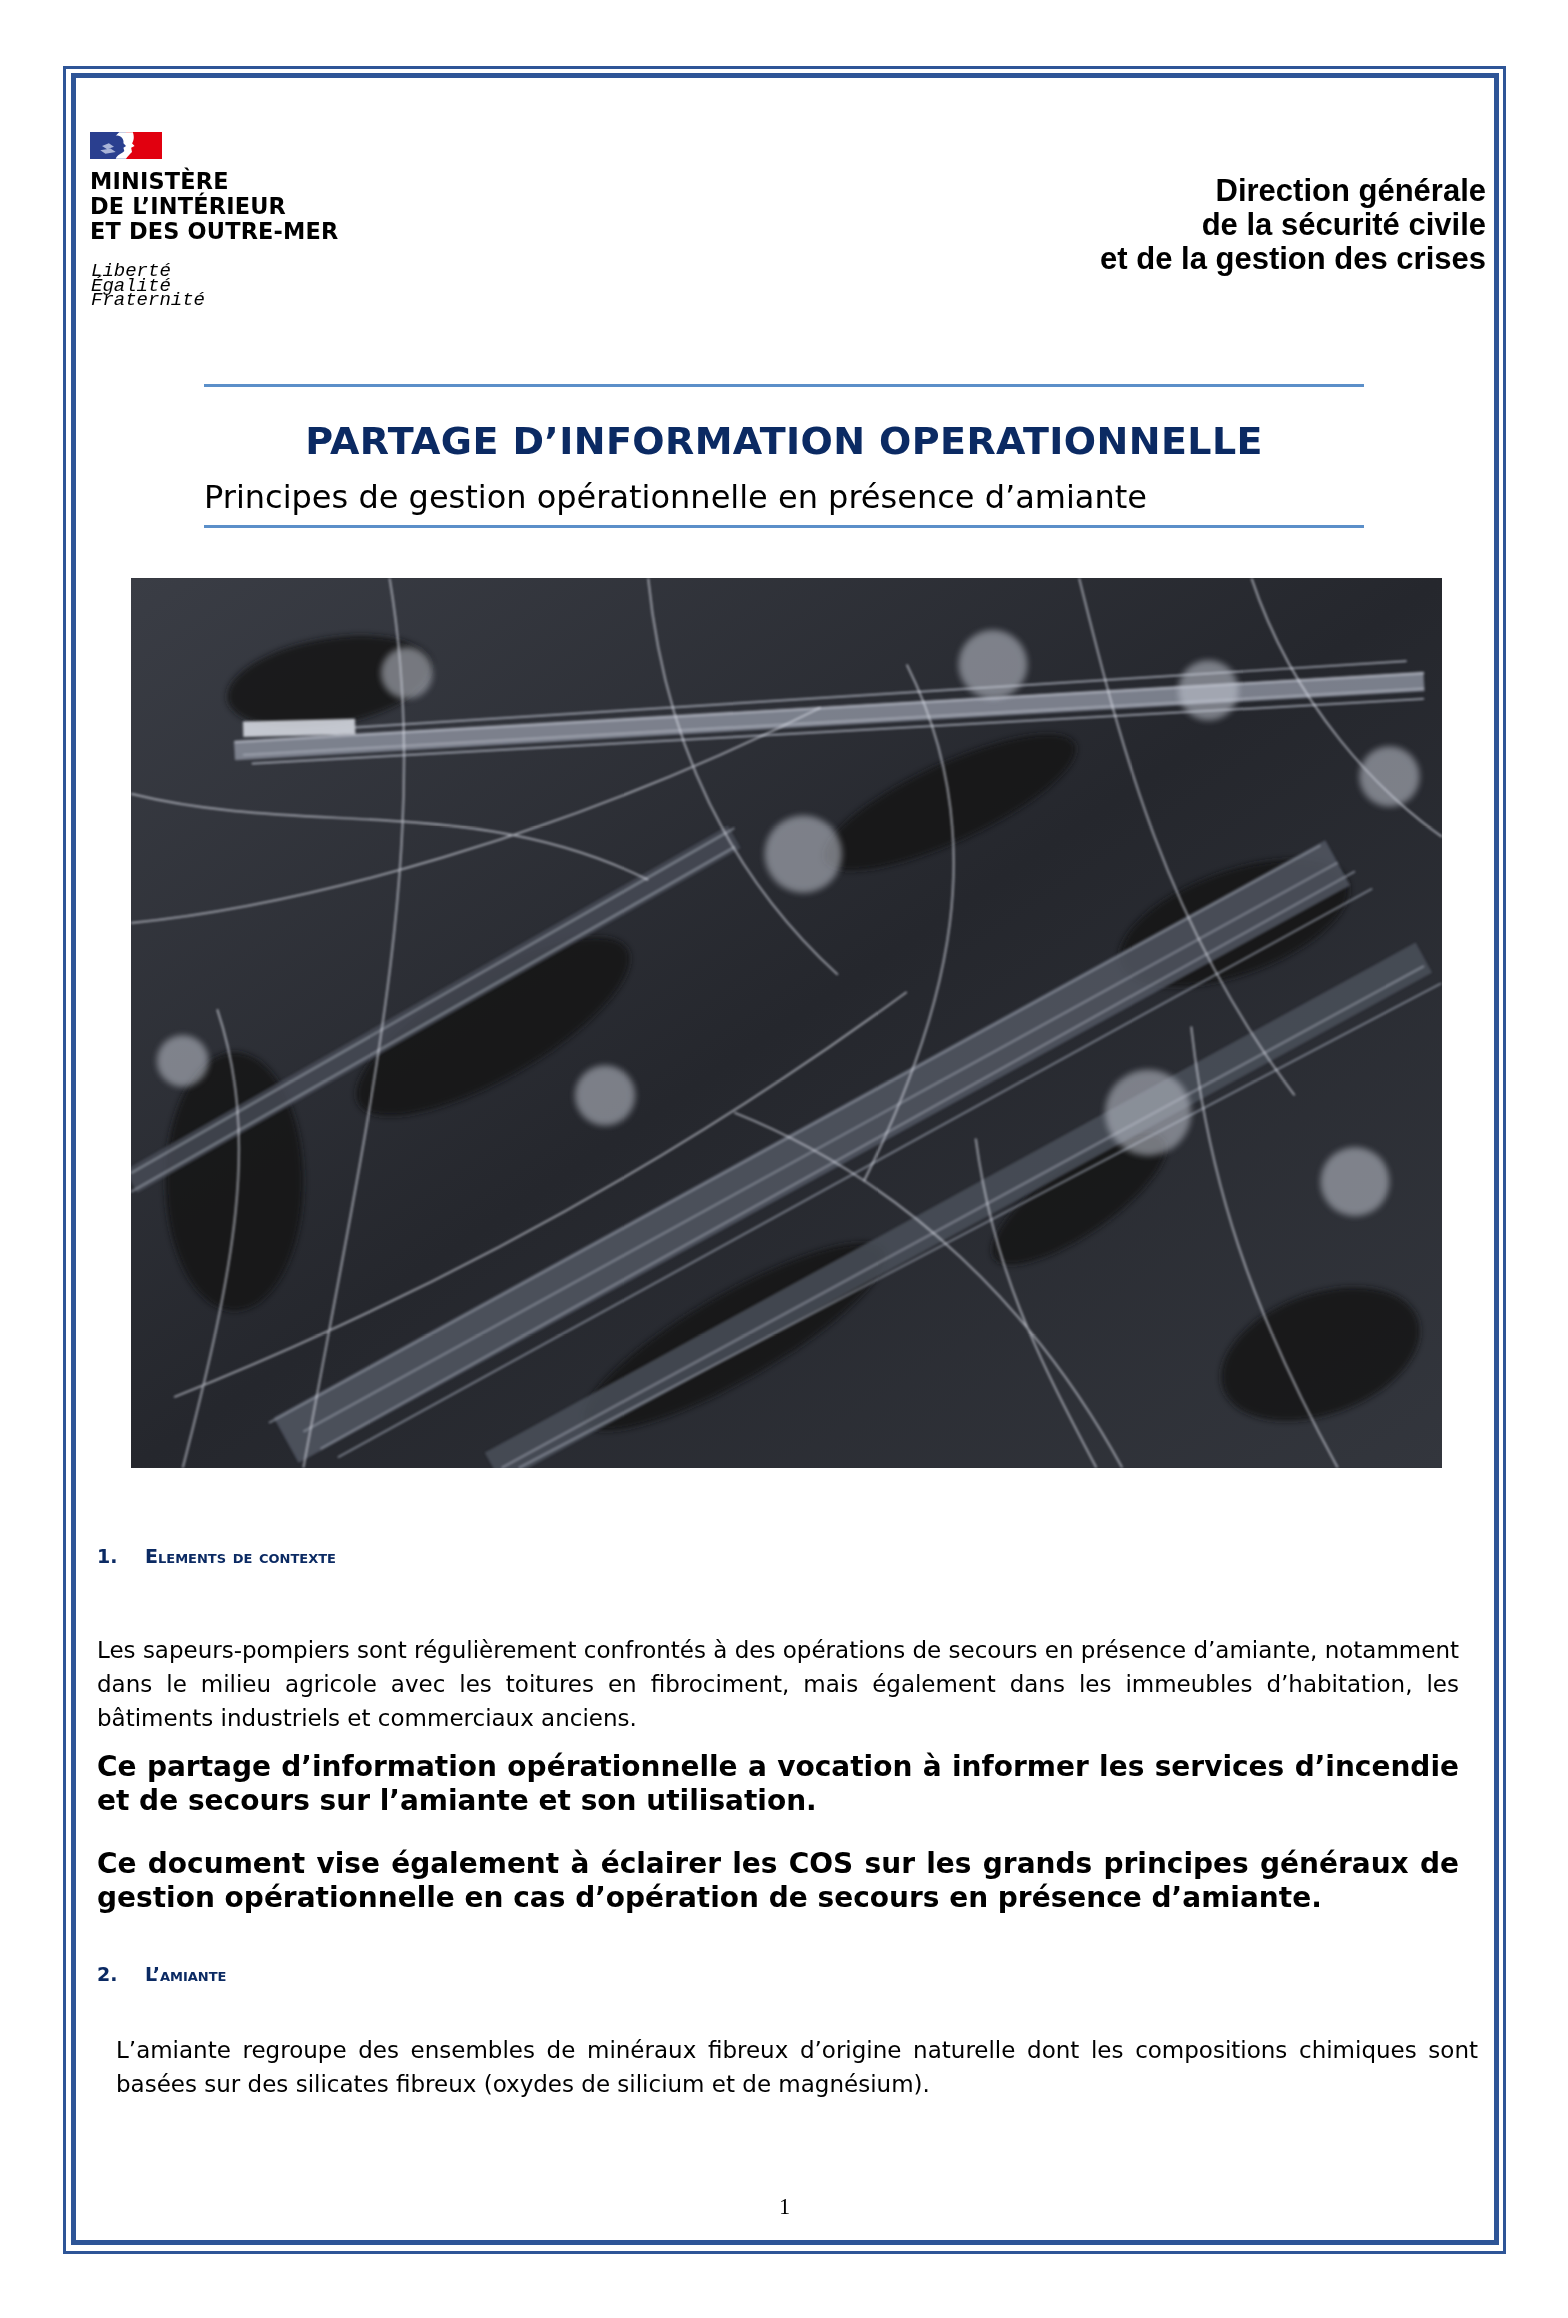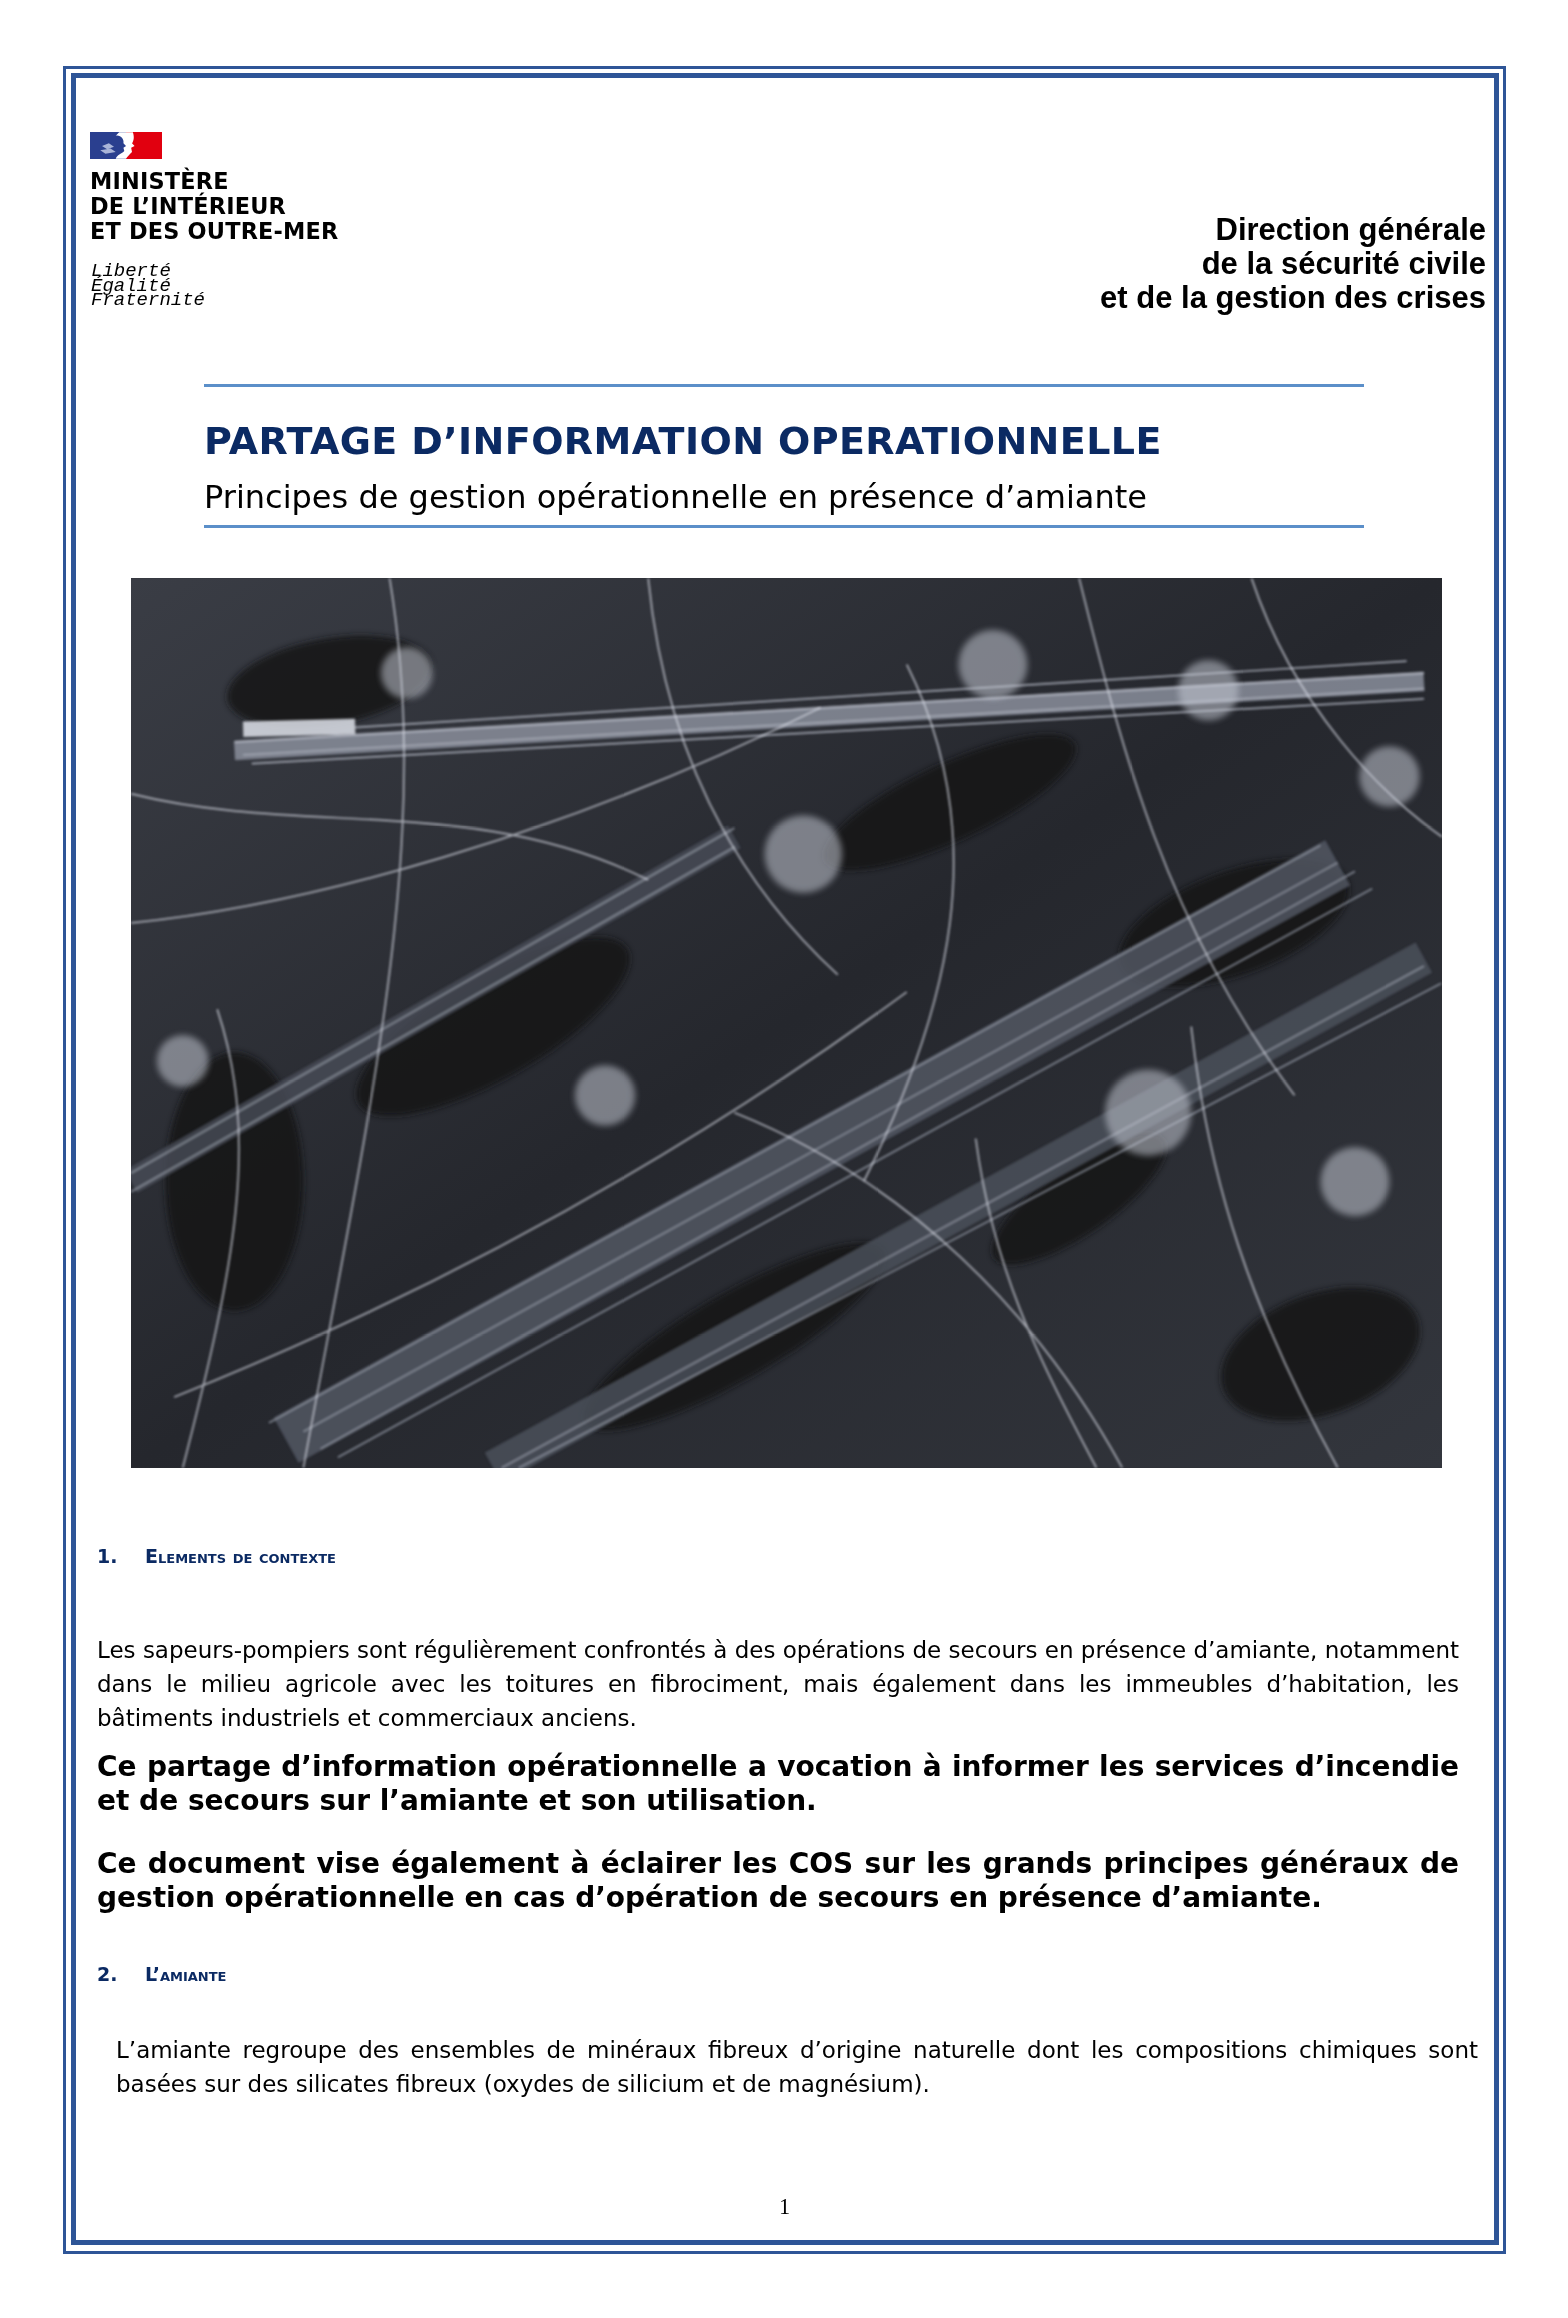--- a/index.html
+++ b/index.html
@@ -11,23 +11,23 @@
   .border-inner { left:71px; top:73px; width:1428px; height:2172px;
                   border:5.2px solid #2e5597; box-sizing:border-box; }
   .flag { left:90px; top:132px; width:72px; height:27px; display:flex; }
   .flag .blue { width:36px; height:27px; background:#2a3f8f; }
   .flag .red  { width:36px; height:27px; background:#e1000f; }
   .ministry { left:90px; top:169px; font-family:"DejaVu Sans", sans-serif; font-weight:bold;
               font-size:22.4px; line-height:25px; letter-spacing:0.2px; }
   .motto { left:91px; top:264px; font-family:Liberation Mono, monospace; font-style:italic;
            font-size:19px; line-height:14.7px; }
   .dgscgc { right:83px; top:174px; text-align:right; font-family:"Liberation Sans", sans-serif;
-            font-weight:bold; font-size:31px; line-height:34px;margin-top:39px; }
+            font-weight:bold; font-size:31px; line-height:34px; }
   .rule { left:204px; width:1160px; height:2.6px; background:#5b8fc9; }
-  .title { left:204px; width:1160px; top:419px; text-align:left; color:#0b2a63;
+  .title { left:204px; width:1160px; top:419px; text-align:center; color:#0b2a63;
            font-family:"DejaVu Sans", sans-serif; font-weight:bold; font-size:38px; line-height:45px; letter-spacing:0.4px; }
   .subtitle { left:204px; width:1160px; top:477px; text-align:left; color:#000;
               font-family:"DejaVu Sans", sans-serif; font-size:32px; line-height:40px; }
   .photo { left:131px; top:578px; width:1311px; height:890px; background:#2b2d33; overflow:hidden; }
   .h1 { left:97px; color:#0b2a63; font-family:"DejaVu Sans", sans-serif; font-weight:bold;
         font-size:19px; line-height:34px; font-variant:small-caps; }
   .h1 .num { display:inline-block; width:48px; }
   .para { left:97px; width:1362px; font-family:"DejaVu Sans", sans-serif; font-size:23px;
           line-height:34px; text-align:justify; }
   .para.bold { font-weight:bold; font-size:28px; }

